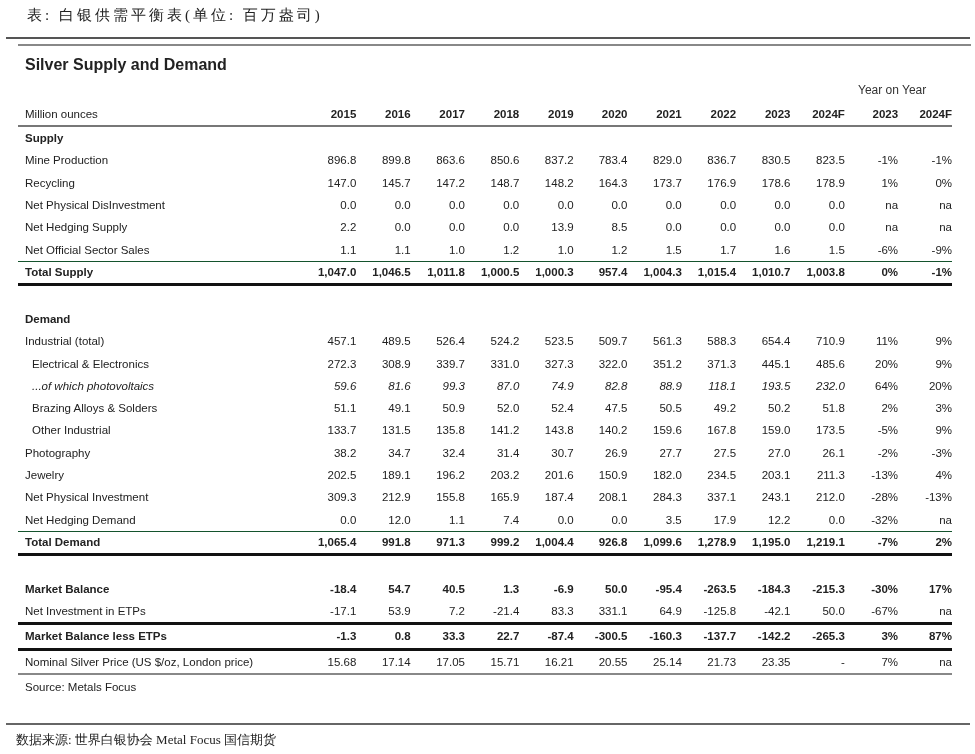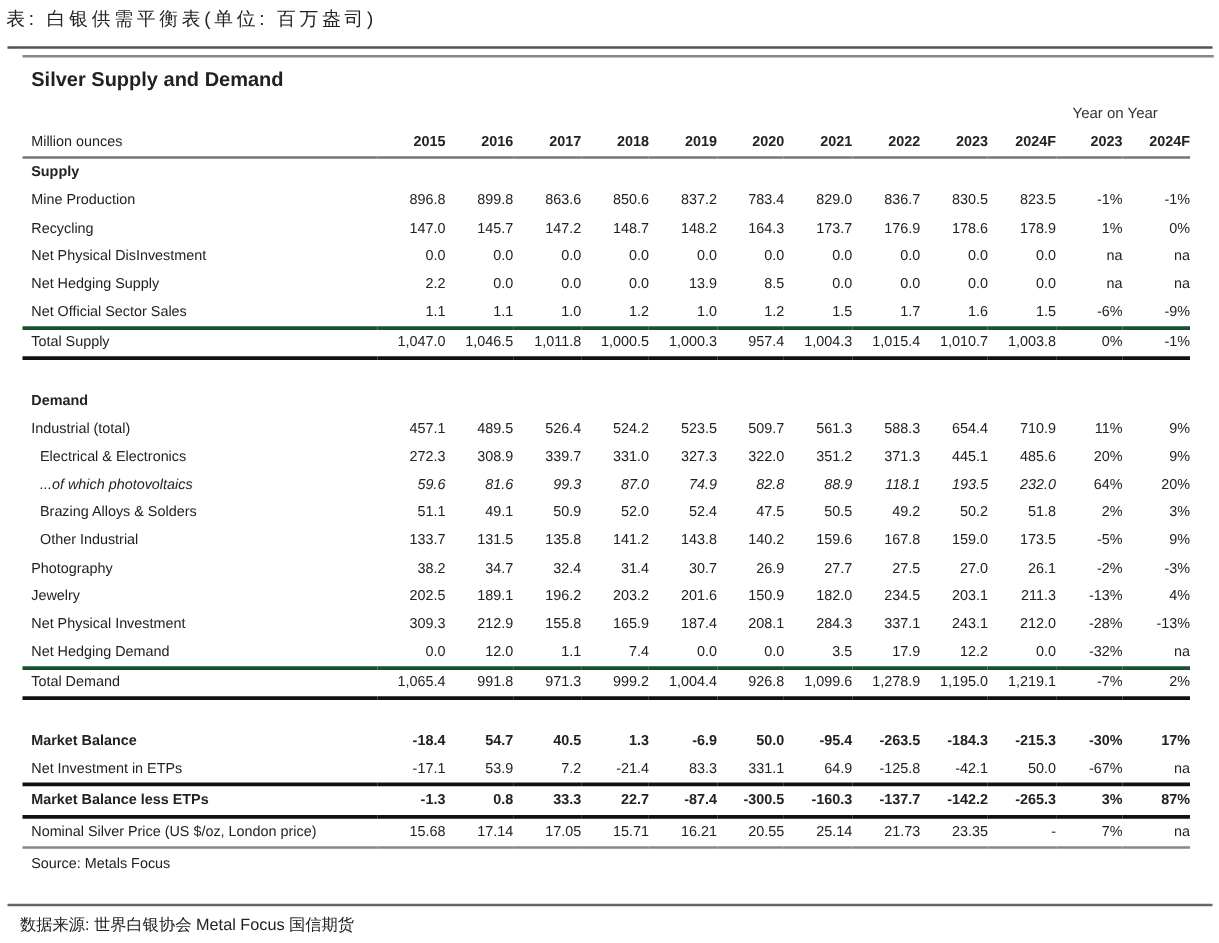--- a/index.html
+++ b/index.html
@@ -1,35 +1,35 @@
 <!DOCTYPE html>
 <html><head>
 <meta charset="utf-8">
 <style>
   html, body { margin:0; padding:0; background:#fff; }
   body { width:975px; height:754px; position:relative; overflow:hidden; font-family:"Liberation Sans", sans-serif; color:#222; }
-  .caption { position:absolute; left:5px; top:6px; font-family:Liberation Sans, sans-serif; font-size:15px; color:#222; letter-spacing:3px; }
+  .caption { position:absolute; left:27px; top:6px; font-family:Liberation Serif, serif; font-size:15px; color:#222; letter-spacing:3px; }
   .rule-top { position:absolute; left:6px; top:37px; width:964px; height:0; border-top:2px solid #555; }
   .rule-bottom { position:absolute; left:6px; top:723px; width:964px; height:0; border-top:2px solid #666; }
-  .source-cn { position:absolute; left:16px; top:731px; font-family:Liberation Sans, sans-serif; font-size:13px; color:#222; }
+  .source-cn { position:absolute; left:16px; top:731px; font-family:Liberation Serif, serif; font-size:13px; color:#222; }
   .panel { position:absolute; left:18px; top:44px; width:953px; border-top:2px solid #888; }
   .panel-title { position:absolute; left:7px; top:10px; font-size:16px; font-weight:bold; color:#222; }
   .yoy-label { position:absolute; left:840px; top:37px; font-size:12px; color:#333; }
   table { position:absolute; left:0; top:57px; border-collapse:collapse; font-size:11.5px; width:934px; }
   td { padding:0; height:22.3px; white-space:nowrap; }
   td.lbl { padding-left:7px; width:275px; text-align:left; }
   td.num { text-align:right; }
   td.y { width:56px; }
   tr.hdr td { font-weight:bold; height:22px; border-bottom:2px solid #777; }
   tr.hdr td.lbl { font-weight:normal; }
   tr.section td { font-weight:bold; }
   tr.sub td.lbl { padding-left:14px;margin-top:20px; }
   tr.ital td { font-style:italic; }
   tr.ital td.pct { font-style:normal; }
-  tr.total td { font-weight:normal; border-top:3px solid #14532d; border-bottom:3px solid #111; height:21px;margin-top:12px; }
+  tr.total td { font-weight:bold; border-top:1px solid #14532d; border-bottom:3px solid #111; height:21px;margin-top:12px; }
   tr.gap td { height:22px; }
   tr.mbl td { font-weight:bold; border-top:3px solid #111; border-bottom:3px solid #111;margin-top:20px; }
   tr.price td { border-bottom:2px solid #888; }
   tr.src td { height:24px; }
 </style>
 </head>
 <body>
 
 <div class="caption">表: 白银供需平衡表(单位: 百万盎司)</div>
 <div class="rule-top"></div>

